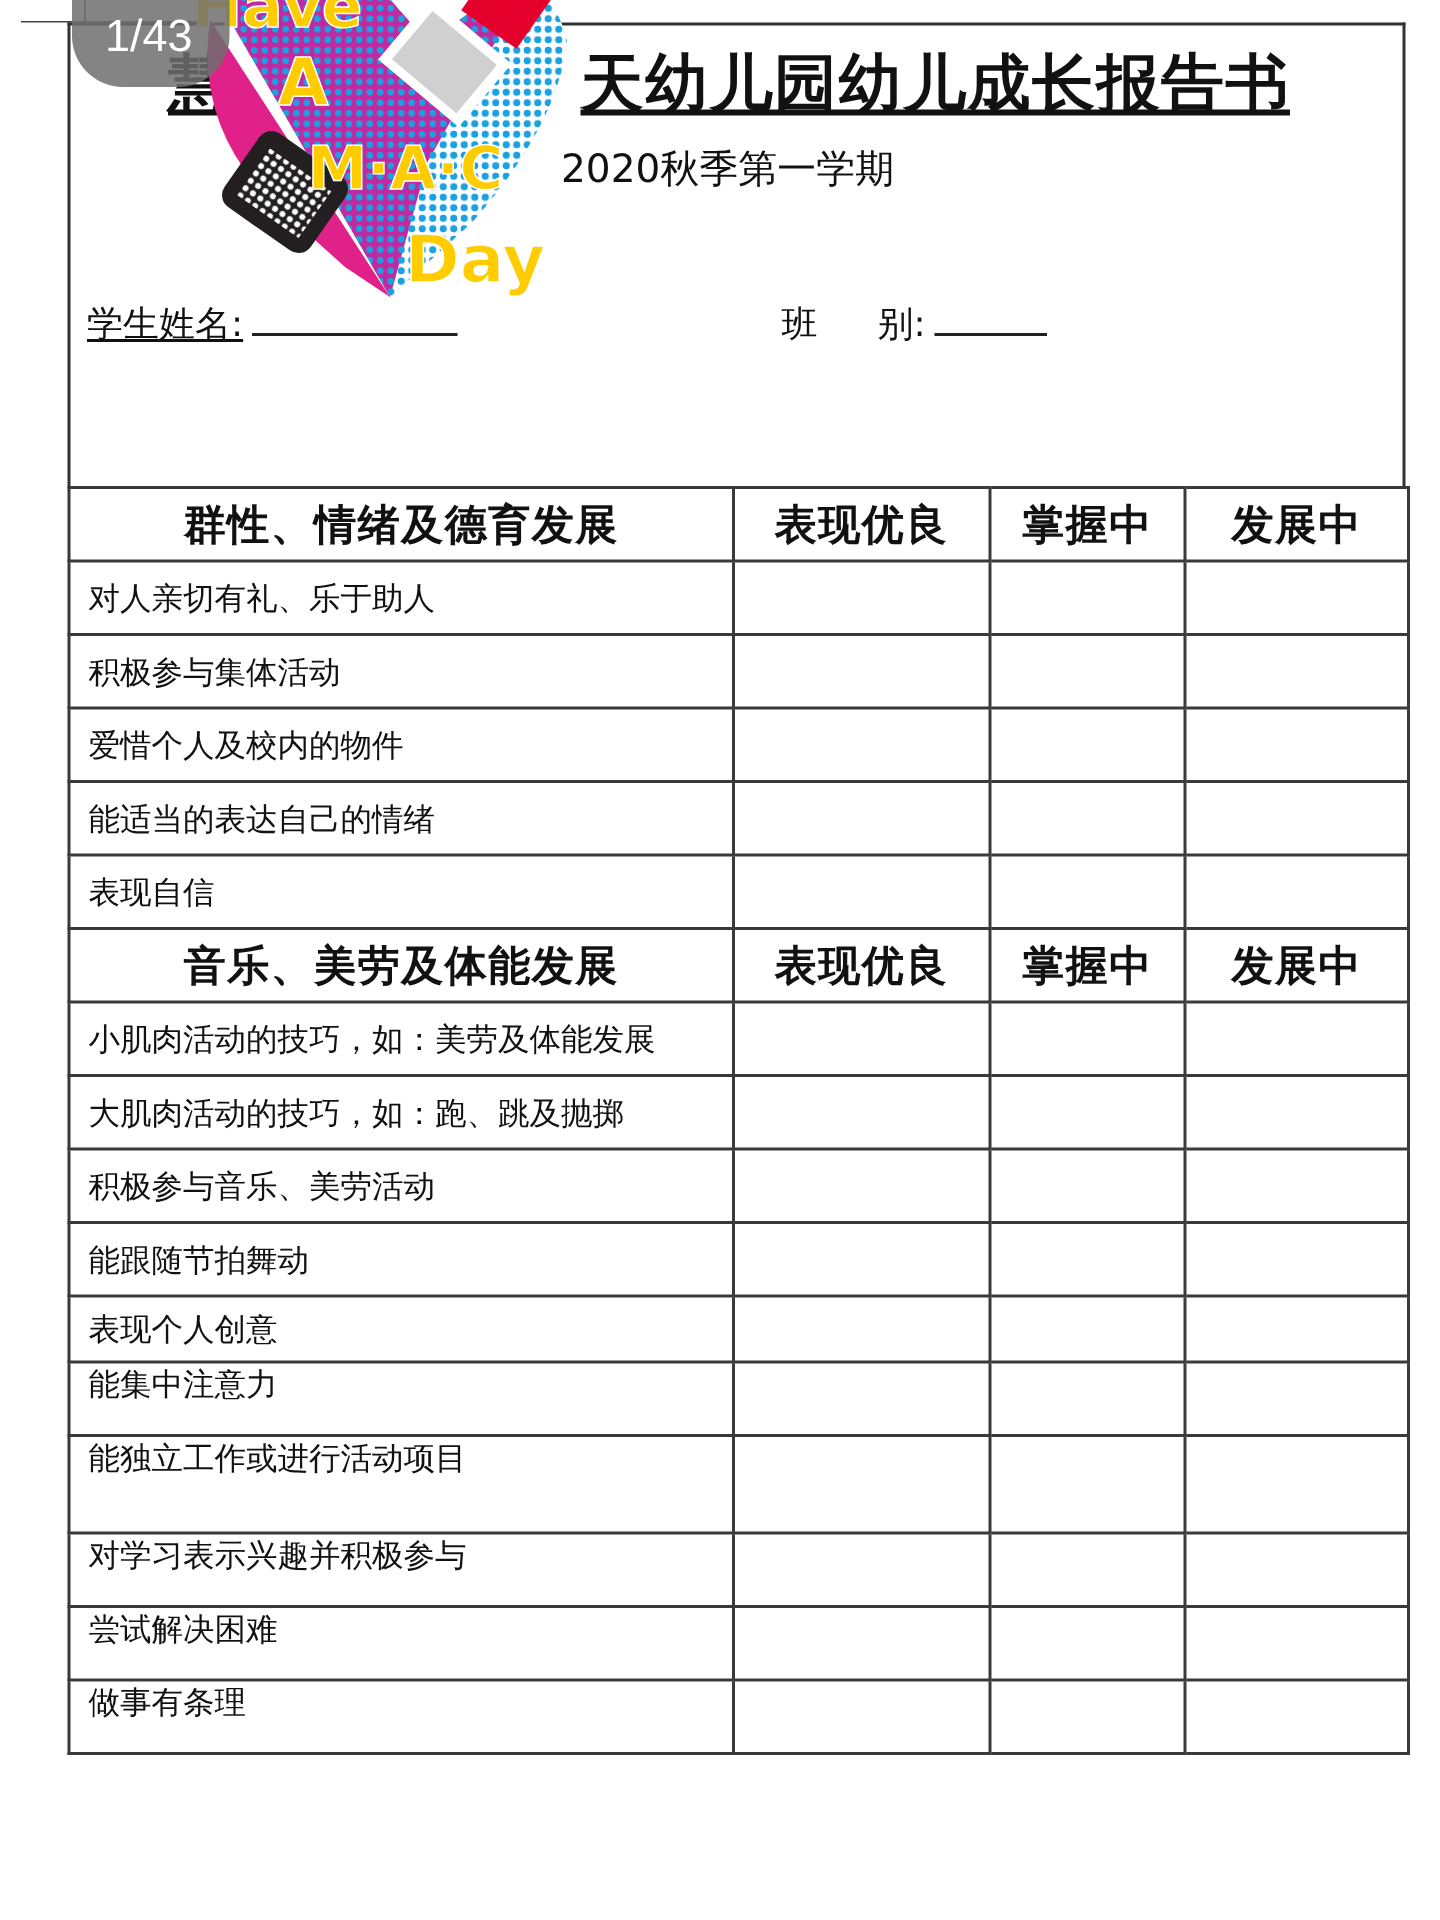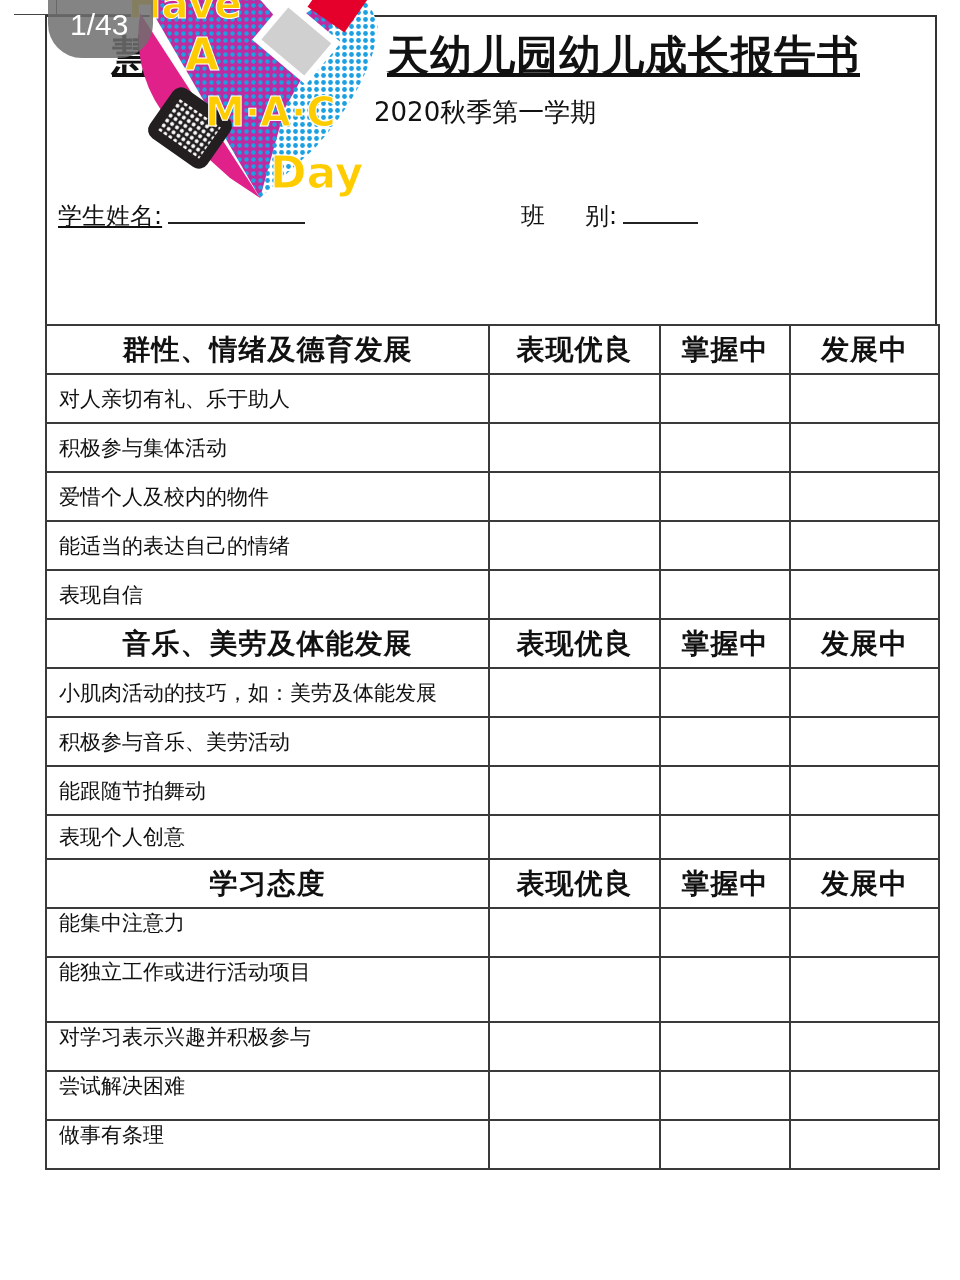--- a/index.html
+++ b/index.html
@@ -162,44 +162,44 @@
       <td>掌握中</td>
       <td>发展中</td>
     </tr>
     <tr class="item" style="height:49px">
       <td class="label">小肌肉活动的技巧，如：美劳及体能发展</td>
       <td class="cell"></td>
       <td class="cell"></td>
       <td class="cell"></td>
     </tr>
     <tr class="item" style="height:49px">
+      <td class="label">大肌肉活动的技巧，如：跑、跳及抛掷</td>
+      <td class="cell"></td>
+      <td class="cell"></td>
+      <td class="cell"></td>
+    </tr>
+    <tr class="item" style="height:49px">
       <td class="label">积极参与音乐、美劳活动</td>
       <td class="cell"></td>
       <td class="cell"></td>
       <td class="cell"></td>
     </tr>
     <tr class="item" style="height:49px">
       <td class="label">能跟随节拍舞动</td>
       <td class="cell"></td>
       <td class="cell"></td>
       <td class="cell"></td>
     </tr>
     <tr class="item" style="height:34px">
       <td class="label">表现个人创意</td>
       <td class="cell"></td>
       <td class="cell"></td>
       <td class="cell"></td>
     </tr>
 
-    <tr class="head" style="height:49px">
-      <td>学习态度</td>
-      <td>表现优良</td>
-      <td>掌握中</td>
-      <td>发展中</td>
-    </tr>
     <tr class="item" style="height:49px">
       <td class="label tall">能集中注意力</td>
       <td class="cell"></td>
       <td class="cell"></td>
       <td class="cell"></td>
     </tr>
     <tr class="item" style="height:65px">
       <td class="label tall">能独立工作或进行活动项目</td>
       <td class="cell"></td>
       <td class="cell"></td>

